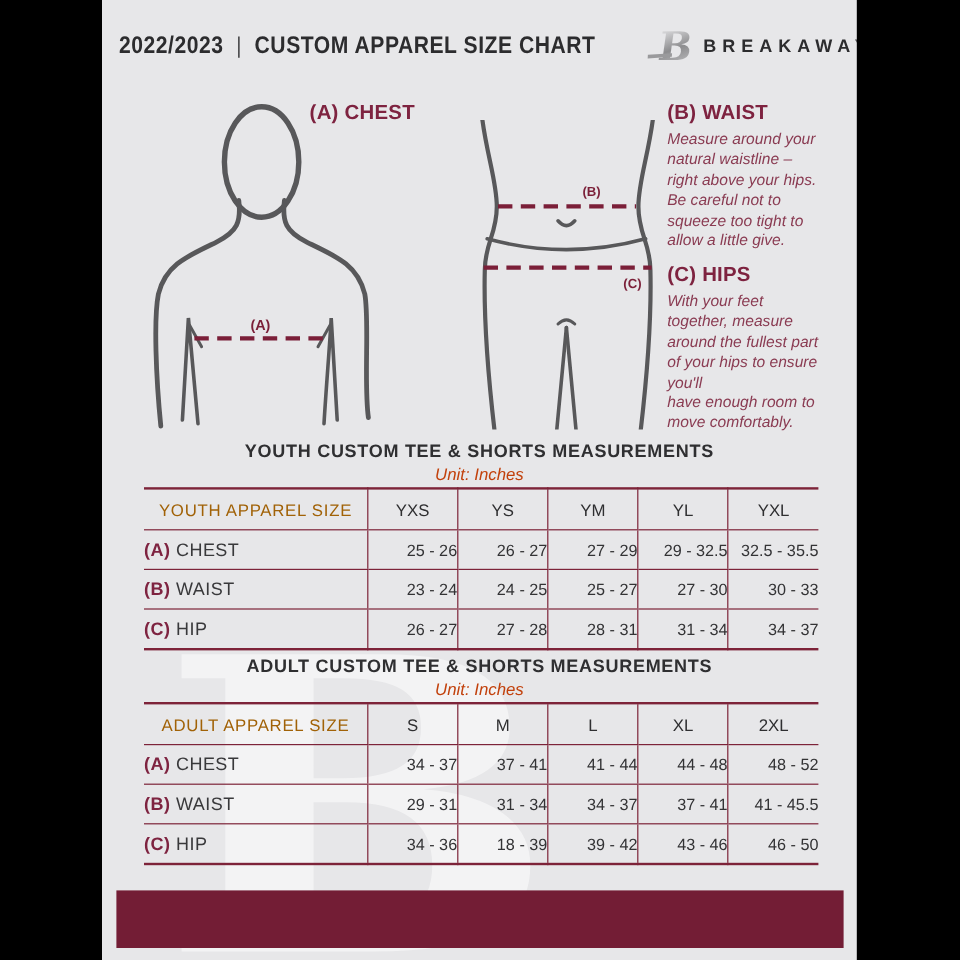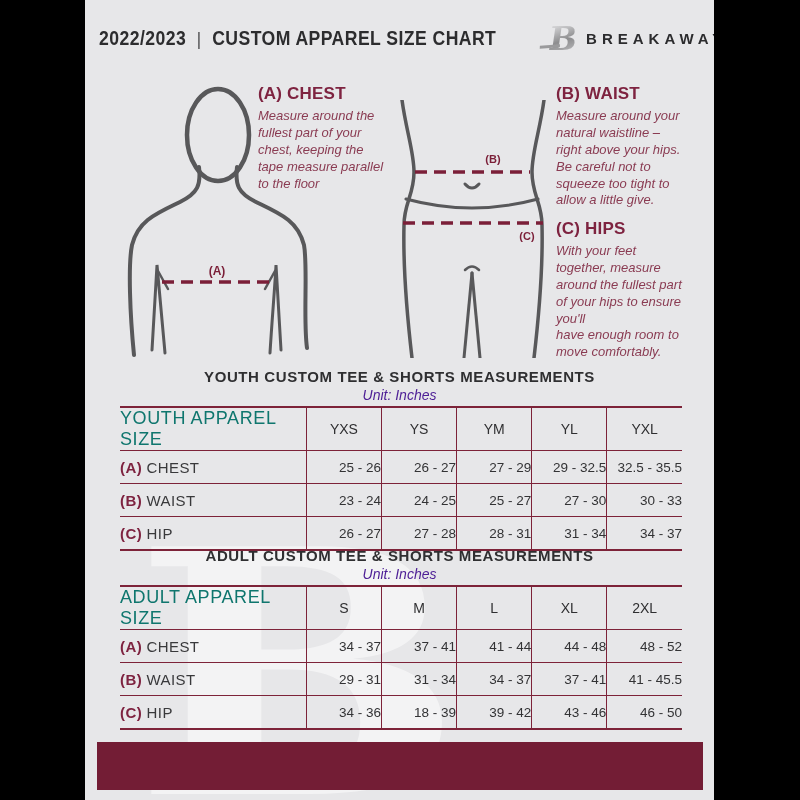--- a/index.html
+++ b/index.html
@@ -24,32 +24,32 @@
   
   .guide-head{position:absolute;font-size:17px;font-weight:bold;color:#7e2340;letter-spacing:.2px;z-index:2;}
   .guide-text{position:absolute;font-size:13px;font-style:italic;color:#8a3b52;line-height:1.3;
     white-space:pre-line;z-index:2;}
   .svg-fig{position:absolute;z-index:1;}
 
   
   .sec-title{position:absolute;left:0;width:100%;text-align:center;font-size:15px;font-weight:bold;
     color:#2f2f31;letter-spacing:.6px;z-index:2;}
   .sec-unit{position:absolute;left:0;width:100%;text-align:center;font-size:14px;font-style:italic;
-    color:#4c1d95;z-index:2;}
+    color:#c2410c;z-index:2;}
 
   
   table.size-table{position:absolute;left:35px;width:562px;border-collapse:collapse;table-layout:fixed;z-index:2;}
   table.size-table{border-top:2px solid #7d2339;border-bottom:2px solid #7d2339;}
   col.col-label{width:186px;}
   col.col-size{width:75px;}
   .size-table th,.size-table td{border-bottom:1px solid #7d2339;padding:0;}
   .size-table tr > *:nth-child(n+2){border-left:1.5px solid #7d2339;}
   .size-table th{height:33px;font-weight:normal;}
   .size-table td{height:32px;}
-  .h-label{text-align:left;padding-left:14px;font-size:18px;color:#0f766e;letter-spacing:.6px;}
+  .h-label{text-align:center;padding-left:14px;font-size:14px;color:#a16207;letter-spacing:.6px;}
   .h-size{text-align:center;font-size:14px;font-weight:bold;color:#2f2f31;margin-left:32px;}
   .r-label{text-align:left;padding-left:14px;font-size:15px;color:#39393b;letter-spacing:.4px;}
   .r-label .prefix{font-weight:bold;color:#7e2340;}
   .val{text-align:right;font-size:13.5px;color:#333335;}
 
   
   .watermark{position:absolute;left:48px;top:505px;font-family:"DejaVu Serif",serif;font-weight:bold;
     font-size:340px;line-height:1;color:#ffffff;opacity:.5;z-index:0;transform:scaleX(1.15);
     transform-origin:left;user-select:none;}
   .footer-bar{position:absolute;left:12px;top:742px;width:606px;height:48px;background:#731d35;z-index:2;}
@@ -98,25 +98,20 @@
         <path d="M 79 173 C 77 195 74 225 71 258" stroke-width="3"></path>
         <path d="M 79 173 C 81 195 84 225 87 258" stroke-width="3"></path>
       </g>
       <line x1="22" y1="72" x2="137" y2="72" stroke="#7b1f38" stroke-width="3.5" stroke-dasharray="12 7"></line>
       <text x="100" y="63" text-anchor="middle" font-size="11" font-weight="bold" fill="#7b1f38">(B)</text>
       <line x1="10" y1="123" x2="150" y2="123" stroke="#7b1f38" stroke-width="3.5" stroke-dasharray="12 7"></line>
       <text x="134" y="140" text-anchor="middle" font-size="11" font-weight="bold" fill="#7b1f38">(C)</text>
     </svg>
 
     <div class="guide-head" style="left:173px;top:84px;">(A) CHEST</div>
-    <div class="guide-text" style="left:173px;top:108px;width:160px;">Measure around the
-fullest part of your
-chest, keeping the
-tape measure parallel
-to the floor</div>
 
     <div class="guide-head" style="left:471px;top:84px;">(B) WAIST</div>
     <div class="guide-text" style="left:471px;top:108px;width:155px;">Measure around your
 natural waistline –
 right above your hips.
 Be careful not to
 squeeze too tight to
 allow a little give.</div>
 
     <div class="guide-head" style="left:471px;top:219px;">(C) HIPS</div>

